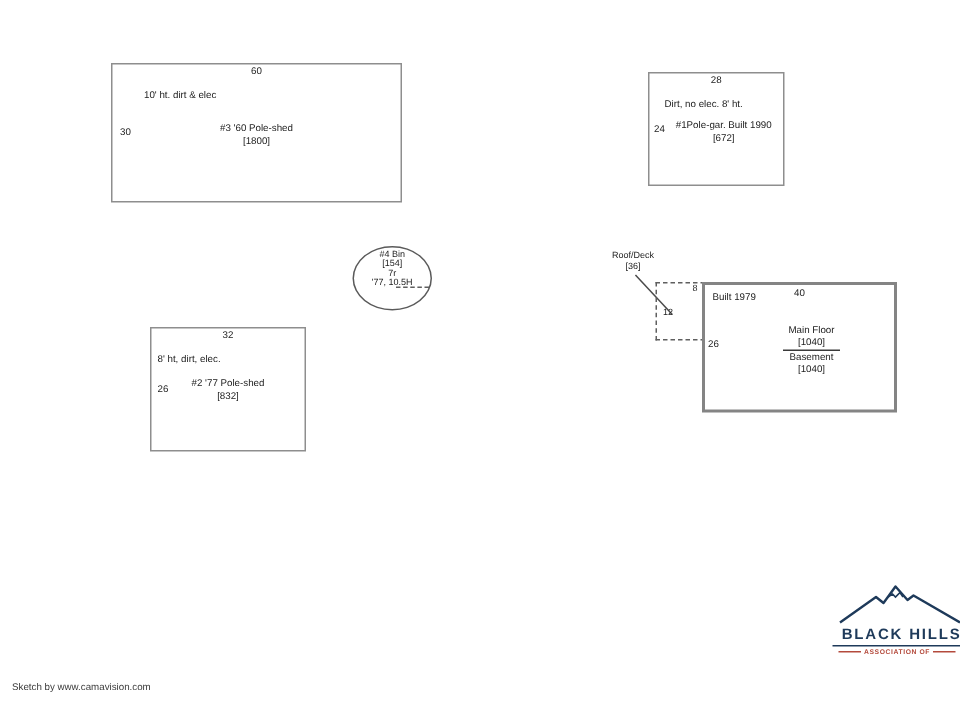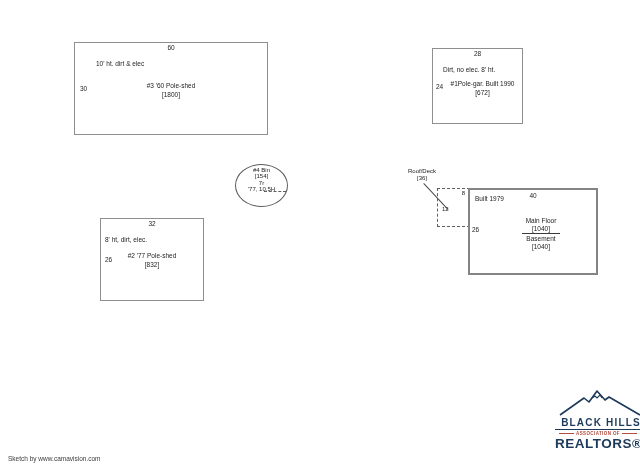--- a/index.html
+++ b/index.html
@@ -113,16 +113,15 @@
     <svg width="82" height="27" viewBox="0 0 82 27">
       <path d="M1,26 L25,9 L30,13 L38,2 L46,11 L50,8 L81,26" fill="#ffffff" stroke="#1e3a5a" stroke-width="1.6" stroke-linejoin="round"></path>
       <path d="M33,9 L36,7 L38,9 L41,6 L43,9" fill="none" stroke="#1e3a5a" stroke-width="1.1"></path>
     </svg>
     <div class="bh" style="color:#1e3a5a;border-color:#1e3a5a;">BLACK HILLS</div>
     <div class="assoc" style="color:#b44a3c;">
       <span class="rule" style="border-color:#b44a3c;"></span>
       <span>ASSOCIATION OF</span>
       <span class="rule" style="border-color:#b44a3c;"></span>
     </div>
-    <div class="rl" style="color:#1e3a5a;">REALTORS®</div>
   </div>
 
 </div>
 
 </body></html>

